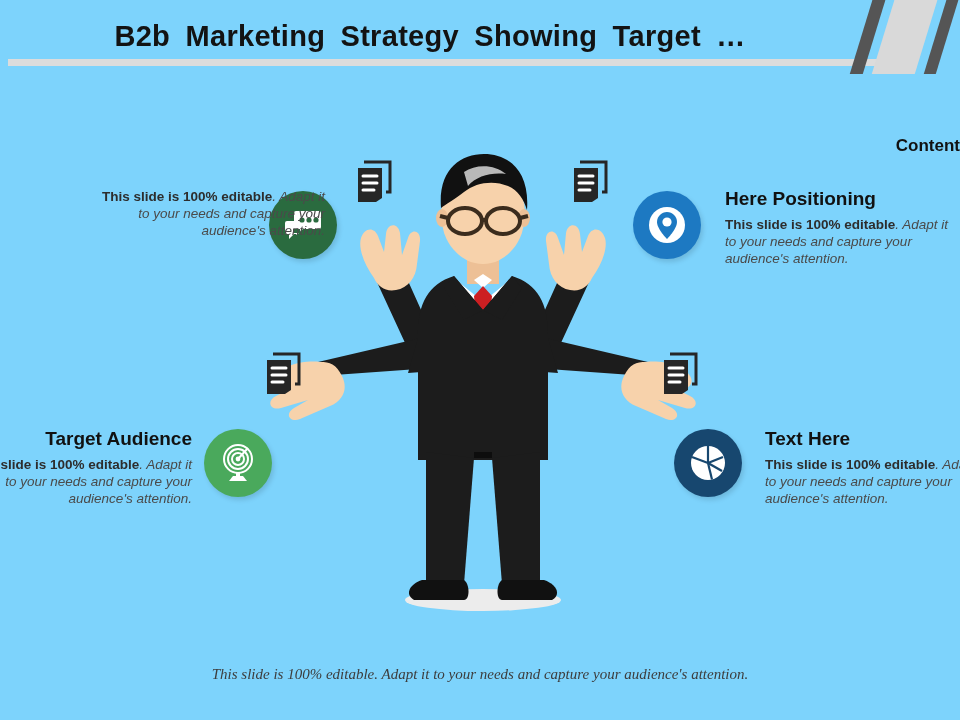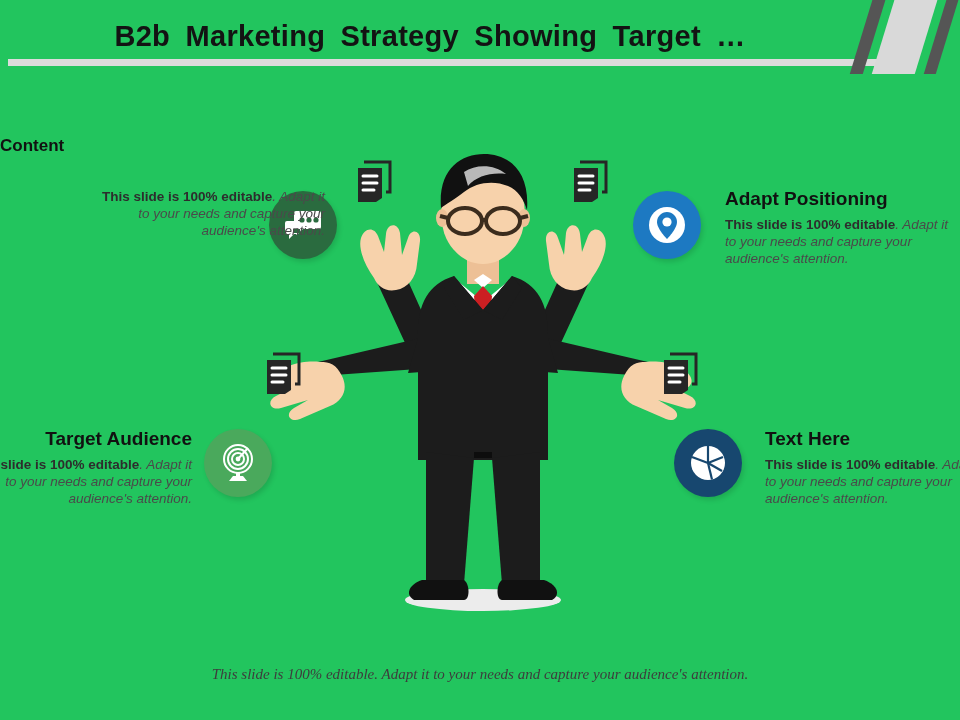--- a/index.html
+++ b/index.html
@@ -9,21 +9,21 @@
     height: 720px;
     background: #ffffff;
     font-family: "Liberation Sans", sans-serif;
     overflow: hidden;
   }
 
   .slide {
     position: relative;
     width: 960px;
     height: 720px;
-    background: #22c55e;
+    background: #7dd3fc;
     overflow: hidden;
   }
 
   
   .title-area {
     position: absolute;
     left: 0; top: 0;
     width: 960px; height: 72px;
   }
   .slide-title {
@@ -89,21 +89,21 @@
   }
   #icon-events  { left: 269px; top: 191px; }
   #icon-brand   { left: 633px; top: 191px; }
   #icon-target  { left: 204px; top: 429px; }
   #icon-pie     { left: 674px; top: 429px; }
 
   
   .center-label {
     position: absolute;
     left: 0; right: 0; top: 136px;
-    text-align: left;
+    text-align: right;
     font-family: "Liberation Sans", sans-serif;
     font-size: 17px;
     font-weight: bold;
     color: #111111;
   }
 
   
   .figure-wrap { position: absolute; left: 268px; top: 152px; width: 430px; height: 500px; }
   .figure-wrap svg { display: block; }
 
@@ -312,21 +312,21 @@
         <path d="M23 23 L7 17"></path>
       </g>
     </svg>
   </div>
 
   <div class="txt-block align-right" id="block-events">
     <div class="txt-body"><b>This slide is 100% editable</b><span>. Adapt it to your needs and capture your audience's attention.</span></div>
   </div>
 
   <div class="txt-block align-left" id="block-brand">
-    <div class="txt-heading">Adapt Positioning</div>
+    <div class="txt-heading">Here Positioning</div>
     <div class="txt-body"><b>This slide is 100% editable</b><span>. Adapt it to your needs and capture your audience's attention.</span></div>
   </div>
 
   <div class="txt-block align-right" id="block-target">
     <div class="txt-heading">Target Audience</div>
     <div class="txt-body"><b>This slide is 100% editable</b><span>. Adapt it to your needs and capture your audience's attention.</span></div>
   </div>
 
   <div class="txt-block align-left" id="block-texthere">
     <div class="txt-heading">Text Here</div>

